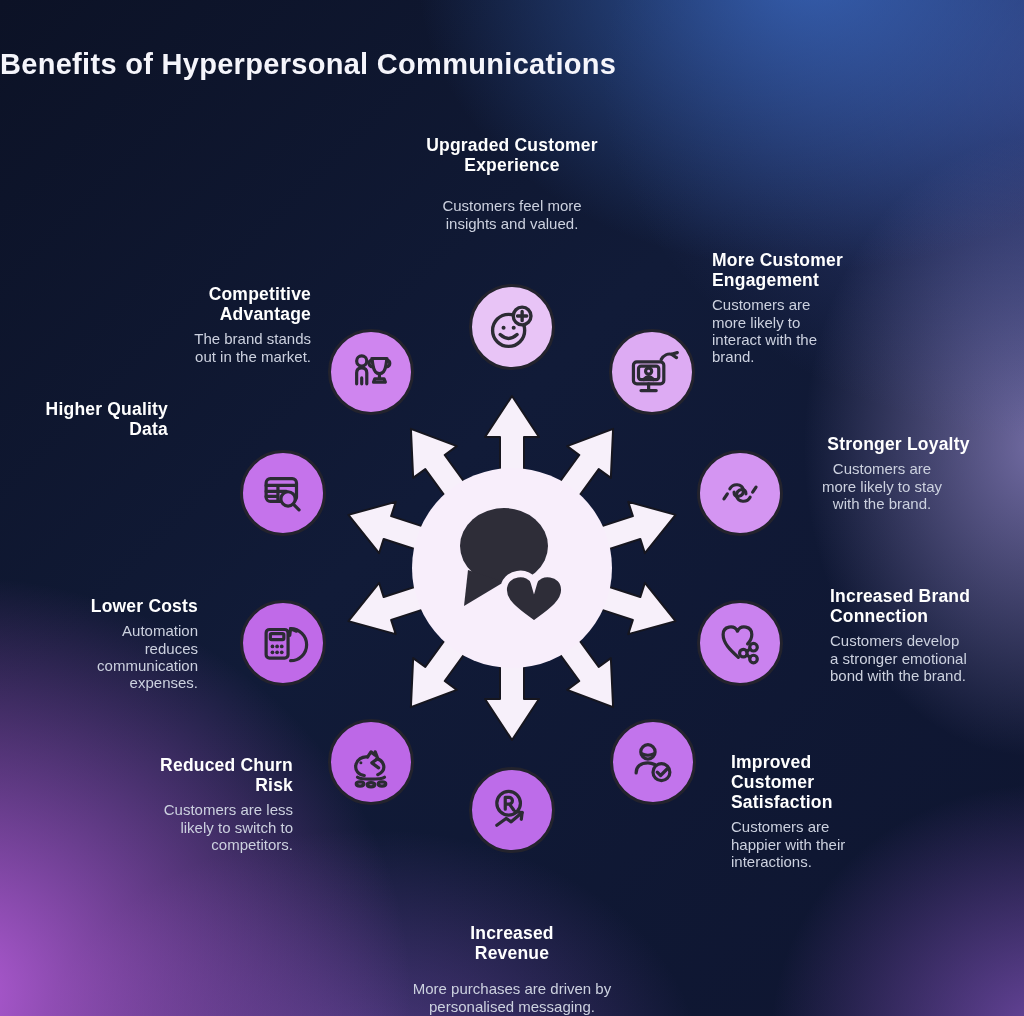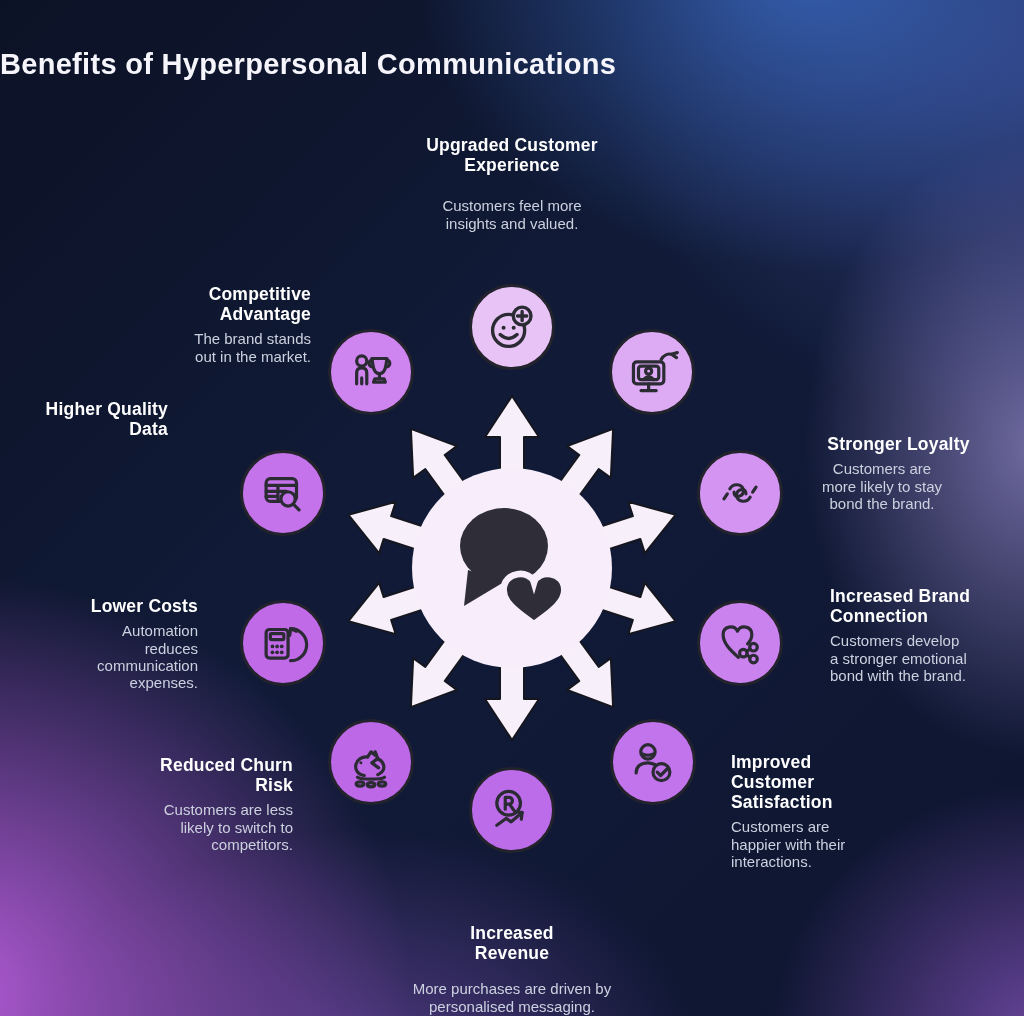--- a/index.html
+++ b/index.html
@@ -220,23 +220,27 @@
       <path d="M33 16h18l-1.5 9c-1 6-4 9-7.5 9s-6.5-3-7.5-9z"></path>
       <path d="M33 18c-4 0-5 7 1 8M51 18c4 0 5 7-1 8"></path>
       <path d="M42 34v6M35 44l1.5-4h11l1.5 4z"></path>
     </svg>
   </div>
 
   <div class="tb b0">
     <h3>Upgraded Customer Experience</h3>
     <p>Customers feel more insights and valued.</p>
   </div>
+  <div class="tb b1">
+    <h3>More Customer Engagement</h3>
+    <p>Customers are more likely to interact with the brand.</p>
+  </div>
   <div class="tb b2">
     <h3>Stronger Loyalty</h3>
-    <p>Customers are more likely to stay bond the brand.</p>
+    <p>Customers are more likely to stay with the brand.</p>
   </div>
   <div class="tb b3">
     <h3>Increased Brand Connection</h3>
     <p>Customers develop a stronger emotional bond with the brand.</p>
   </div>
   <div class="tb b4">
     <h3>Improved Customer Satisfaction</h3>
     <p>Customers are happier with their interactions.</p>
   </div>
   <div class="tb b5">

